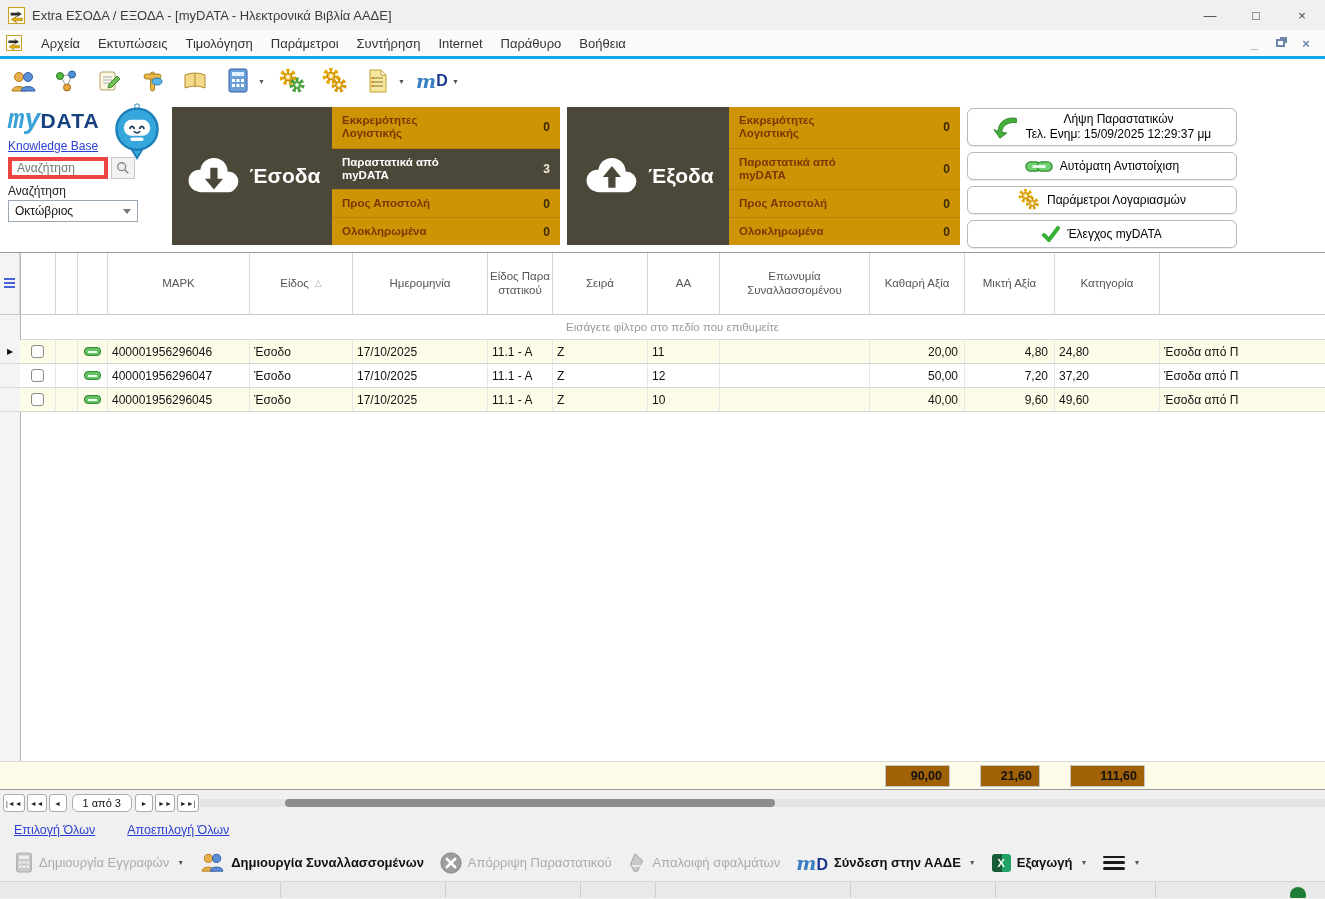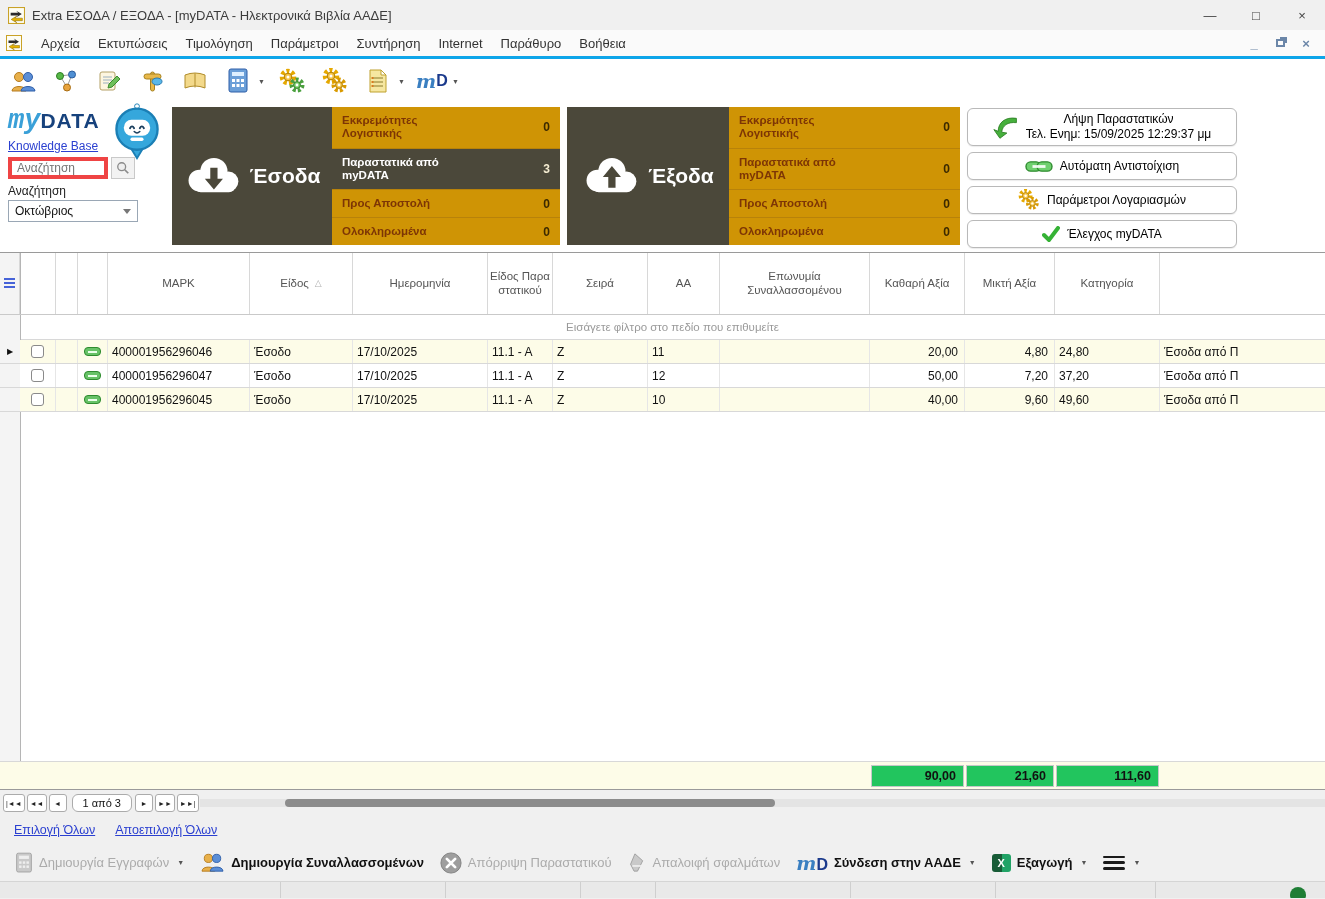--- a/index.html
+++ b/index.html
@@ -115,34 +115,34 @@
   .grow .c.first { background:transparent !important; border-right:none; justify-content:center; padding:0; }
   .c.num { justify-content:flex-end; padding-right:6px; }
   .checkbox { width:13px; height:13px; border:1px solid #8a8a8a; border-radius:3px; background:#fff; }
   .chain-mini { width:17px; height:9px; background:#67c267; border:1px solid #2e8b2e; border-radius:4px;
     position:relative; }
   .chain-mini::before { content:""; position:absolute; left:3px; top:3px; width:9px; height:1.5px; background:#eaffea; }
   .row-marker { color:#111; font-size:8px; }
   .gfiller { flex:1; }
   .gtotals { height:28px; background:#fdfce8; border-top:1px solid #d8d8d8; align-items:center; }
   .gtotals .tc { height:100%; display:flex; align-items:center; }
-  .total-box { flex:1; background:#22c55e; border:1px solid #c4c8c8; font-weight:bold; font-size:12.5px;
-    color:#111; text-align:right; padding:3px 7px; margin:0 1px; }
+  .total-box { flex:1; background:#a16207; border:1px solid #c4c8c8; font-weight:bold; font-size:12.5px;
+    color:#111; text-align:right; padding:3px 7px; margin:0 15px; }
 
   
   .pager-row { height:26px; background:#f0f0f0; display:flex; align-items:center; padding-left:3px; position:relative; }
   .pg-btn { min-width:18px; height:18px; background:#fff; border:1px solid #ababab; border-radius:3px;
     margin-right:2px; display:flex; align-items:center; justify-content:center; font-size:7px; color:#222; padding:0 2px; }
   .pg-pos { background:#fff; border:1px solid #ababab; border-radius:6px; font-size:11px; color:#111;
     padding:1px 10px; margin:0 3px; height:18px; display:flex; align-items:center; }
   .hscroll-track { position:absolute; left:200px; right:0; top:9px; height:8px; background:#e4e4e4; }
   .hscroll-thumb { position:absolute; left:85px; width:490px; top:0; height:8px; background:#8c8c8c; border-radius:4px; }
 
   
-  .links-row { height:28px; background:#f0f0f0; display:flex; align-items:center; gap:20px; padding-left:14px; }
+  .links-row { height:28px; background:#f0f0f0; display:flex; align-items:center; gap:32px; padding-left:14px; }
   .sel-link { font-size:12.5px; color:#2a3fd0; text-decoration:underline; }
 
   
   .bottom-toolbar { height:37px; background:#f0f0f0; display:flex; align-items:center; padding-left:10px; gap:6px; }
   .bt-item { display:flex; align-items:center; gap:6px; font-size:13px; padding:0 5px; }
   .bt-item.disabled { color:#ababab; }
   .bt-item.enabled { color:#111; font-weight:bold; }
   .bt-item.plain { font-weight:normal; }
   .bt-caret { font-size:7px; color:#555; margin-left:2px; }
   .xl-icon { width:19px; height:18px; background:linear-gradient(90deg,#185c37 55%,#21a366 55%);

